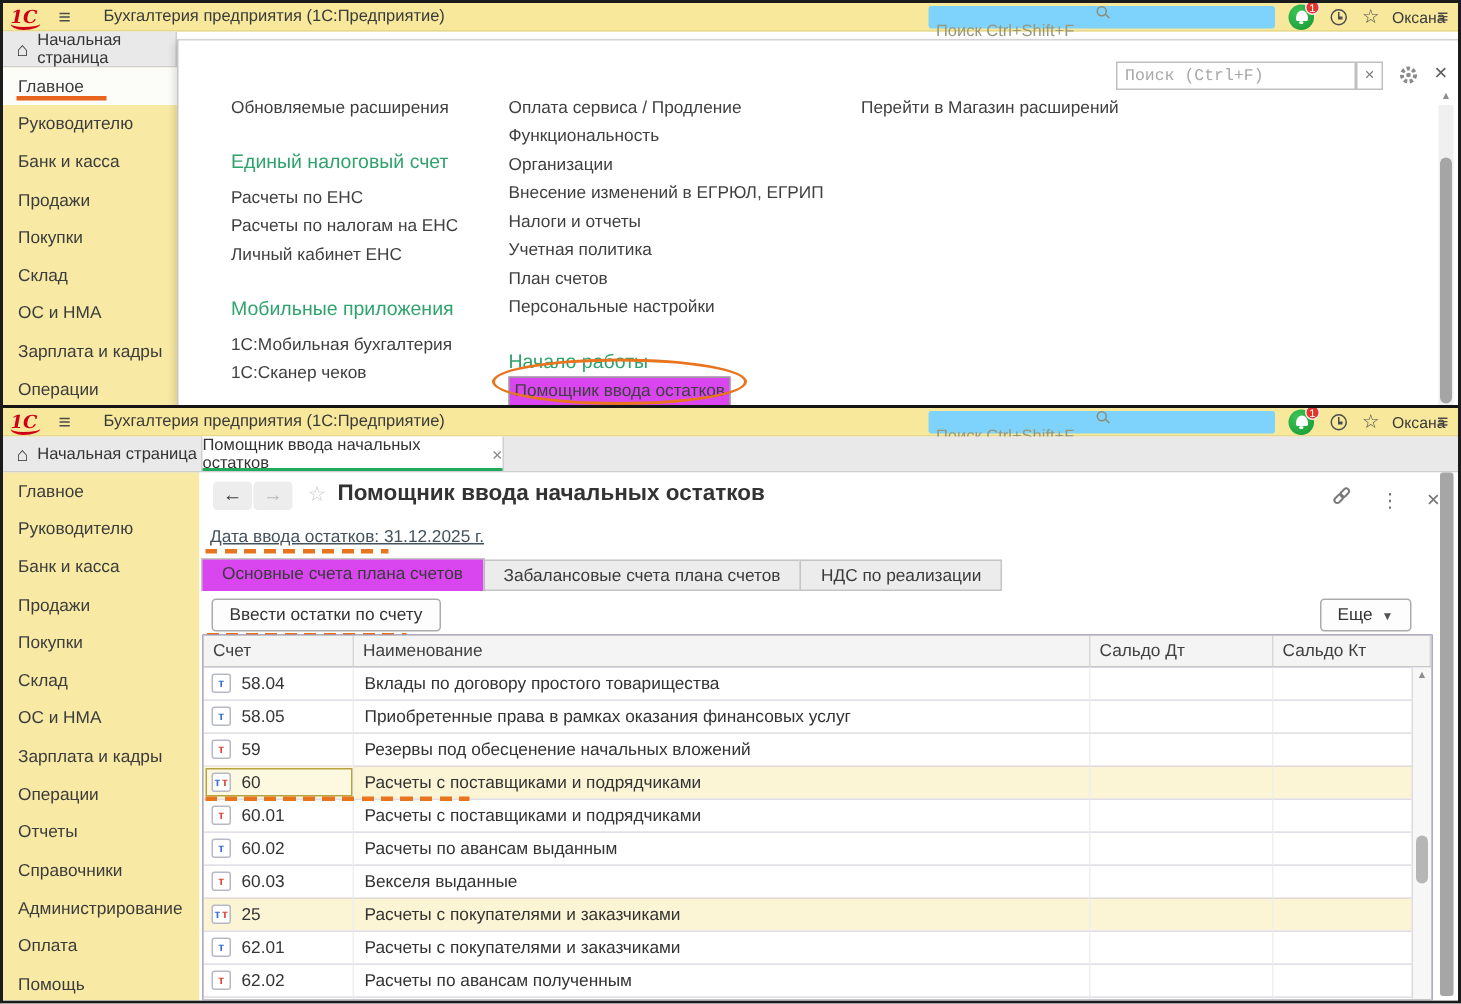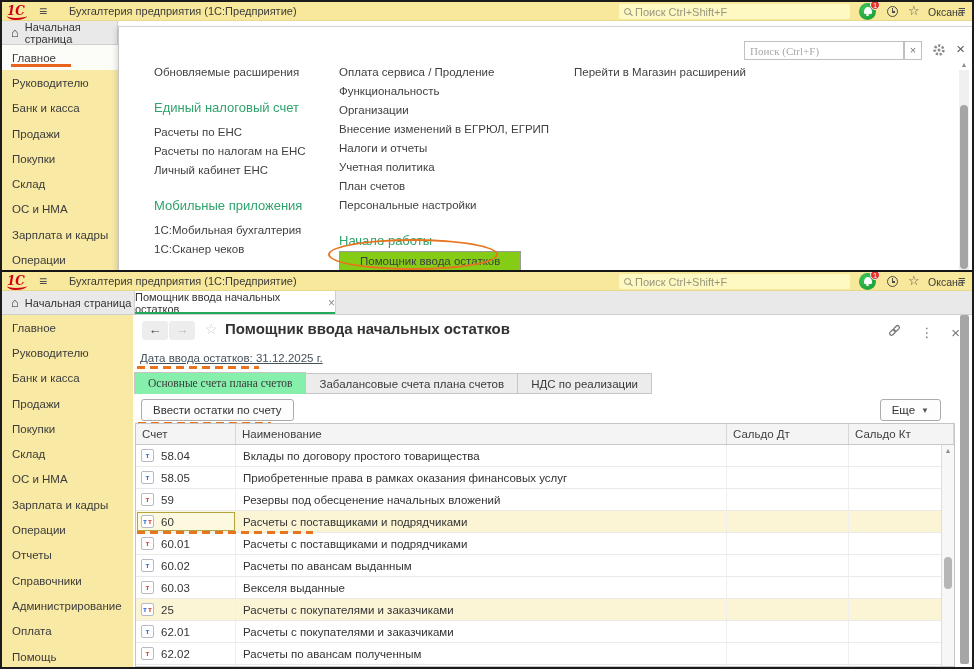--- a/index.html
+++ b/index.html
@@ -11,22 +11,22 @@
   
   .titlebar { position:absolute; left:0; top:0; right:0; height:19px;
               background:#f7e89b; border-bottom:1px solid #e6d88d; }
   .logo { position:absolute; left:5px; top:2px; font:italic bold 12px "DejaVu Serif", serif;
           color:#cf0016; letter-spacing:0; }
   .logo::after { content:''; position:absolute; left:0; right:-2px; bottom:-2px; height:4px;
                  border-bottom:2px solid #cf0016; border-radius:0 0 80% 60%/0 0 100% 100%; }
   .burger { position:absolute; left:37px; top:1px; font-size:14px; color:#4c4c4c; cursor:pointer; }
   .win-title { position:absolute; left:67px; top:3px; font-size:11px; color:#3a3a3a; }
   .tb-search { position:absolute; left:617px; top:2px; width:231px; height:15px;
-               background:#fef9c3; border-radius:2px; display:flex; align-items:center;
-               gap:4px; padding:0 5px; }
+               background:#7dd3fc; border-radius:2px; display:flex; align-items:center;
+               gap:4px; padding:0 5px;flex-direction:column; }
   .mag { width:7px; height:7px; border:1.3px solid #8d8d75; border-radius:50%; position:relative; flex:0 0 auto; }
   .mag::after { content:''; position:absolute; width:4px; height:1.3px; background:#8d8d75;
                 transform:rotate(45deg); right:-3px; bottom:-1px; }
   .tb-search input { border:none; background:transparent; outline:none; width:100%;
                      font-family:inherit; font-size:11px; color:#6d6d5a; }
   .tb-search input::placeholder { color:#97977e; }
   .bell { position:absolute; left:857px; top:1px; width:17px; height:17px; border-radius:50%;
           background:radial-gradient(circle at 35% 30%, #3cc457, #149631); cursor:pointer; }
   .bell-shape { position:absolute; left:4.5px; top:4px; width:8px; height:7px; background:#fff;
                 border-radius:50% 50% 12% 12%/70% 70% 25% 25%; }
@@ -73,33 +73,33 @@
   .side-item.active::after { content:''; position:absolute; left:9px; bottom:3px; width:60px;
                              height:3px; background:#e8641c; }
 
   
   .menu-panel { position:absolute; left:116px; top:24px; right:0; bottom:0; background:#fff;
                 border-left:1px solid #c6c6c6; border-top:1px solid #d4d4d4;
                 box-shadow:-2px 2px 5px rgba(0,0,0,.12); }
   .m-search { position:absolute; top:14px; right:68px; width:160px; height:19px;
               border:1px solid #c0c0c0; display:flex; align-items:center; padding-left:5px; }
   .m-search input { border:none; outline:none; background:transparent; width:100%;
-                    font-family:Liberation Serif, serif; font-size:11px; color:#8a8a8a; }
+                    font-family:Liberation Mono, monospace; font-size:11px; color:#8a8a8a; }
   .m-search input::placeholder { color:#a8a8a8; }
   .m-clear { position:absolute; top:14px; right:50px; width:18px; height:19px; border:1px solid #c0c0c0;
              text-align:center; line-height:17px; color:#777; font-size:11px; cursor:pointer; }
   .m-gear { position:absolute; top:16px; right:26px; cursor:pointer; }
   .m-close { position:absolute; top:13px; right:7px; color:#5f5f5f; font-size:15px; cursor:pointer; }
   .mcol { position:absolute; top:39px; display:flex; flex-direction:column; align-items:flex-start; }
   .mcol.c1 { left:35px; width:180px; }
   .mcol.c2 { left:220px; width:240px; }
   .mcol.c3 { left:455px; width:210px; }
   .mi { font-size:11.5px; color:#3f3f3f; margin-bottom:6px; line-height:13px; cursor:pointer; white-space:nowrap; }
   .mi.header { color:#2fa36c; font-size:13px; line-height:15px; margin:15px 0 11px; cursor:default; }
-  .mi.boxed { margin-top:-8px; border:1px solid #9a9a9a; background:#84cc16; padding:3px 20px; }
+  .mi.boxed { margin-top:-8px; border:1px solid #9a9a9a; background:#d946ef; padding:3px 3px; }
   .tw-scroll { position:absolute; right:3px; top:32px; bottom:0; width:10px; }
   .tw-scroll .up { height:11px; text-align:center; font-size:7px; color:#8d8d8d; line-height:11px; }
   .tw-scroll .track { position:absolute; left:0; right:0; top:11px; bottom:0; background:#f0f0f0; }
   .tw-scroll .thumb { position:absolute; left:1px; right:1px; top:46px; bottom:1px;
                       background:#a5a5a5; border-radius:4px; }
 
   
   .ellipse { position:absolute; border:2px solid #e8741e; border-radius:50%; pointer-events:none; }
   .dash { position:absolute; height:3px; pointer-events:none;
           background:repeating-linear-gradient(90deg,#e8741e 0 8px,transparent 8px 13px); }
@@ -113,21 +113,21 @@
   .title-star { position:absolute; left:72px; top:6px; font-size:14px; color:#cbcbcb; cursor:pointer; }
   .page-title { position:absolute; left:92px; top:5px; font-size:15px; font-weight:600; color:#333; }
   .hdr-icons { position:absolute; top:8px; right:12px; display:flex; gap:18px; align-items:center; color:#777; }
   .dots-icon { font-size:13px; cursor:pointer; }
   .close-icon { font-size:15px; cursor:pointer; }
   .date-link { position:absolute; left:7px; top:37px; font-size:11.5px; color:#44525c;
                text-decoration:underline; cursor:pointer; }
   .ctabs { position:absolute; left:2px; top:57px; display:flex; align-items:flex-end; }
   .ctab { height:21px; line-height:21px; padding:0 13px; font-size:11.5px; color:#3a3a3a;
           background:#ececec; border:1px solid #c5c5c5; margin-left:-1px; cursor:pointer; }
-  .ctab.active { background:#86efac; height:22px; border-bottom:none; z-index:2;font-family:Liberation Serif, serif; }
+  .ctab.active { background:#d946ef; height:22px; border-bottom:none; z-index:2; }
   .btn { position:absolute; padding:4px 11px; font-size:11.5px; color:#333; background:#fdfdfd;
          border:1px solid #ababab; border-radius:3px; cursor:pointer; }
   .btn-enter { left:8px; top:84px; }
   .btn-more { right:31px; top:84px; display:flex; gap:6px; align-items:center; }
   .btn-more .caret { font-size:8px; color:#555; }
 
   
   .acct-table { position:absolute; left:2px; top:108px; right:17px; bottom:0;
                 border:1px solid #c6c6c6; overflow:hidden; background:#4c1d95; }
   .thead { display:flex; height:21px; background:#f4f4f4; border-bottom:1px solid #c9c9c9;

